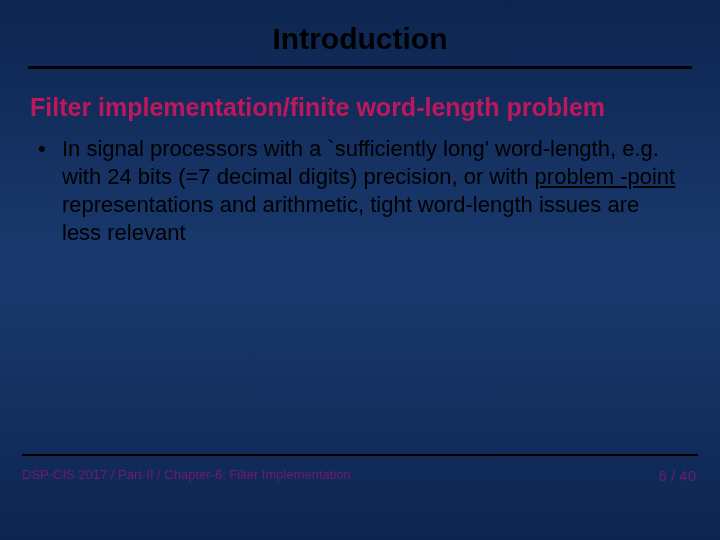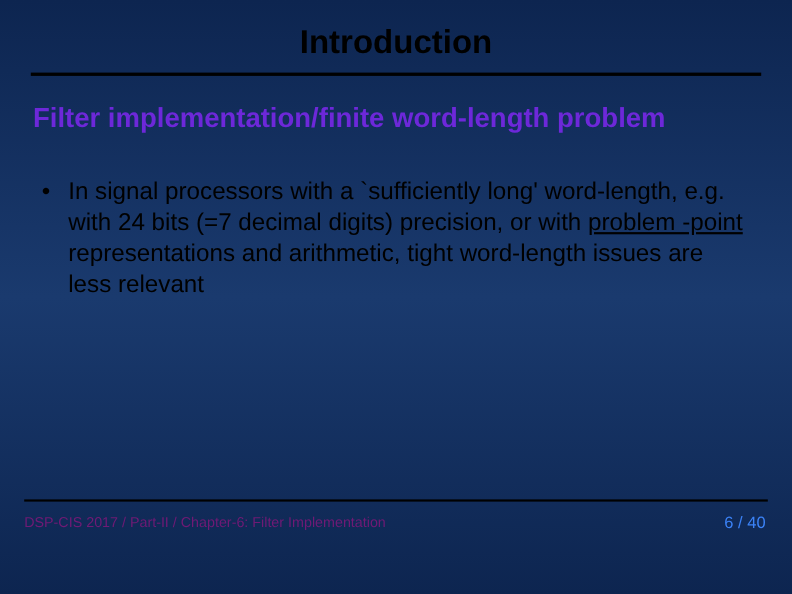--- a/index.html
+++ b/index.html
@@ -22,24 +22,24 @@
     font-weight: bold;
     text-align: center;
     margin-bottom: 10px;
   }
   .title-rule {
     border: none;
     border-top: 3px solid #000;
     margin: 0 0 24px 0;
   }
   .subtitle {
-    color: #6d28d9;
+    color: #be185d;
     font-size: 25px;
     font-weight: bold;
-    margin: 0 2px 38px 2px;
+    margin: 0 2px 13px 2px;
   }
   .bullets {
     list-style: none;
     padding: 0 10px 0 4px;
   }
   .bullets li {
     position: relative;
     padding-left: 30px;
     font-size: 22px;
     line-height: 1.28;
@@ -67,21 +67,21 @@
     left: 22px;
     bottom: 18px;
     font-size: 13px;
     color: #701a75;
   }
   .footer-right {
     position: absolute;
     right: 24px;
     bottom: 16px;
     font-size: 15px;
-    color: #3b82f6;
+    color: #701a75;
   }
 </style>
 </head>
 <body>
 
 <div class="slide">
 
   <div class="title">Introduction</div>
   <hr class="title-rule">
 

